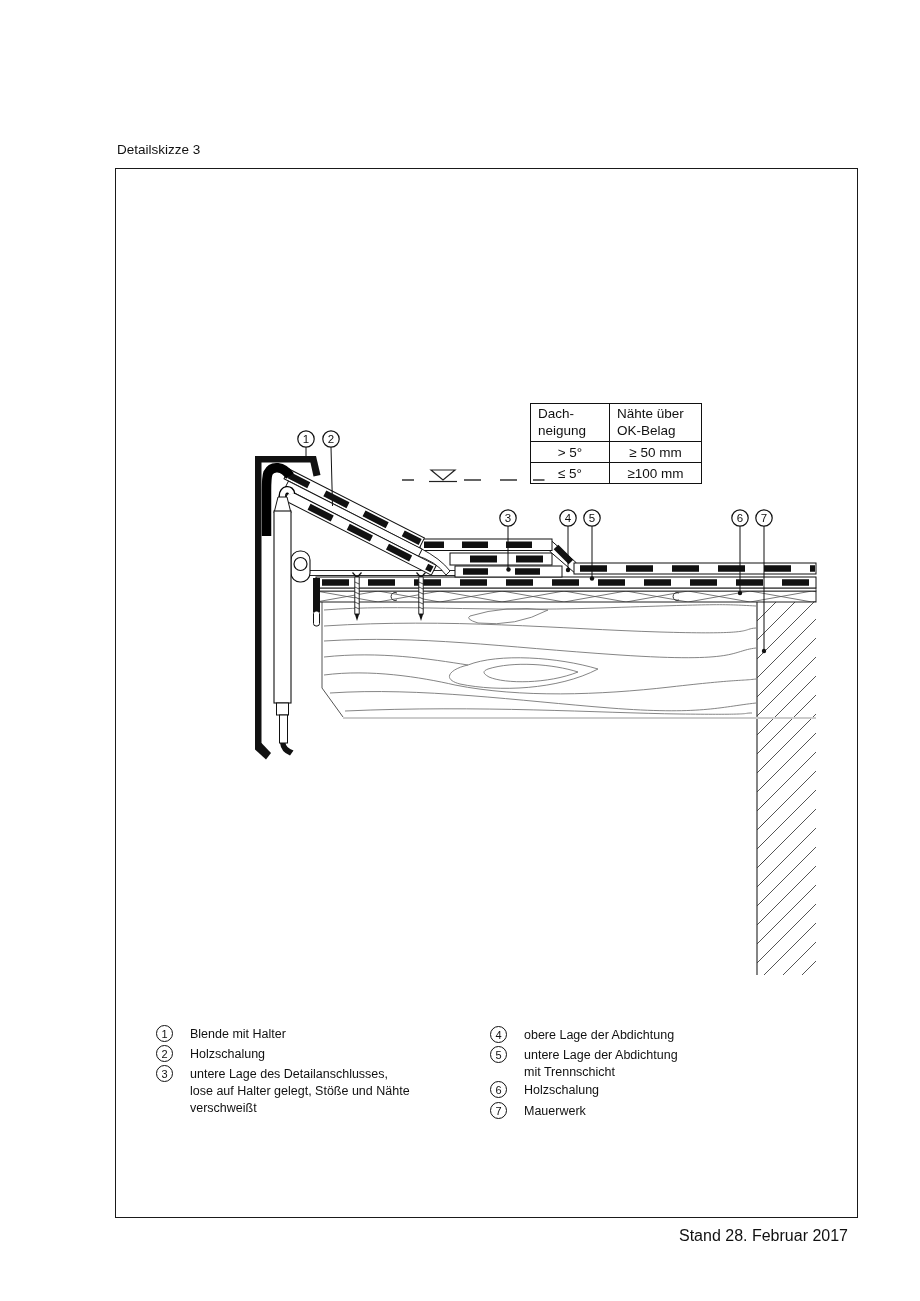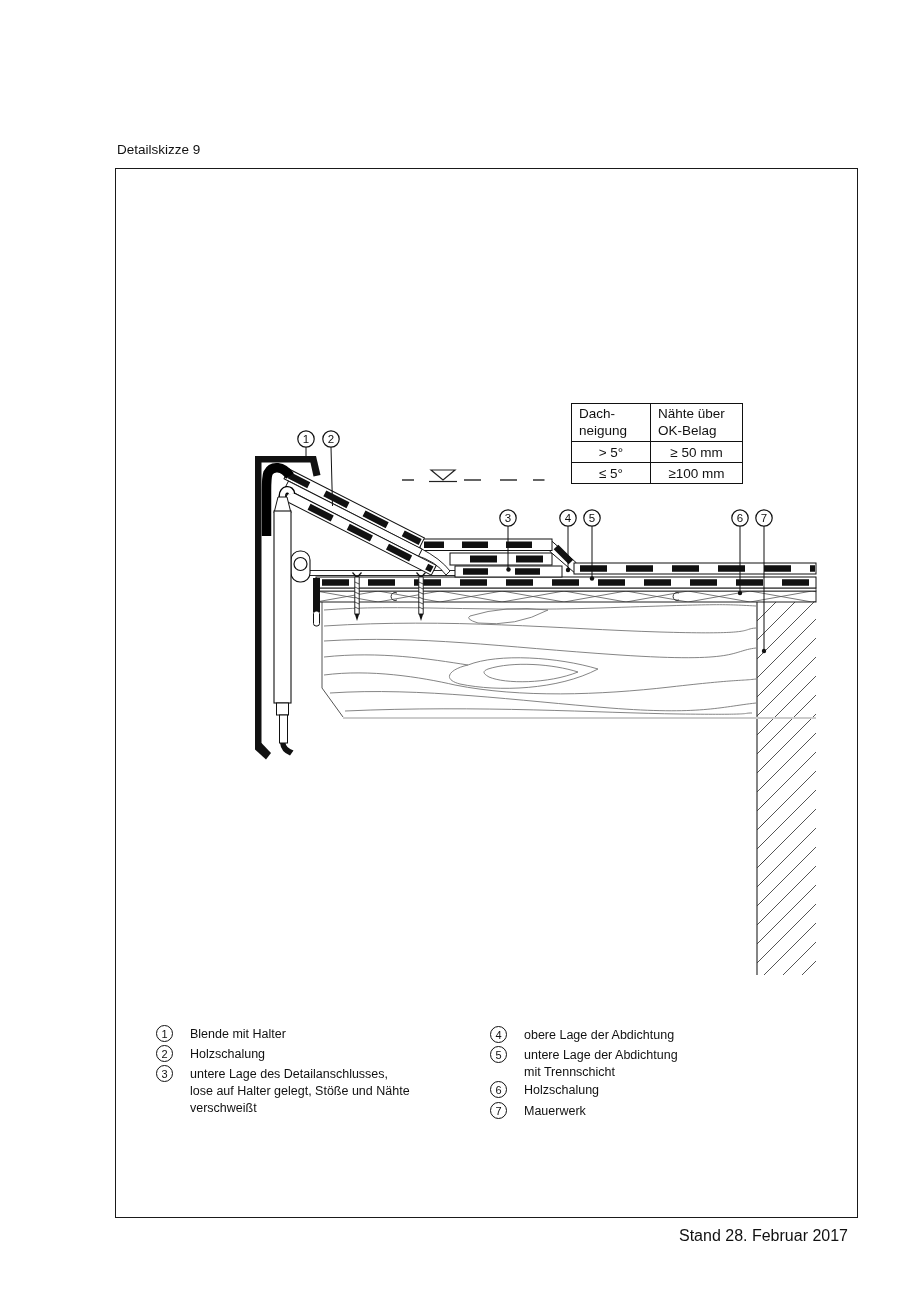--- a/index.html
+++ b/index.html
@@ -10,42 +10,42 @@
   .sketch-label { position:absolute; left:117px; top:142px; font-size:13.5px; }
   .frame {
     position:absolute; left:115px; top:168px; width:743px; height:1050px;
     border:1.6px solid #1a1a1a; box-sizing:border-box;
   }
   .title { position:absolute; left:153px; top:186px; font-size:17.5px; font-weight:bold; line-height:26px; }
   svg.drawing { position:absolute; left:250px; top:430px; }
   svg text { font-family:"Liberation Sans", sans-serif; fill:#111; }
 
   table.spec-table {
-    position:absolute; left:571px; top:403px; border-collapse:collapse;
+    position:absolute; left:530px; top:403px; border-collapse:collapse;
     font-size:13.5px; table-layout:fixed;border-radius:6px;
   }
   .spec-table th, .spec-table td { border:1.3px solid #111; font-weight:normal; }
   .spec-table th { text-align:left; padding:2px 4px 2px 7px; height:31px; line-height:16.5px; vertical-align:top; }
   .spec-table td { text-align:center; height:20px; padding:0 2px; }
   .col-slope { width:67px; } .col-height { width:80px; }
 
   .lg-item { position:absolute; }
   .lg-num {
     position:absolute; left:0; top:0; width:17px; height:17px; border:1.1px solid #111;
     border-radius:50%; font-size:11px; line-height:16px; text-align:center; box-sizing:border-box;
   }
   .lg-text { position:absolute; left:34px; top:1px; font-size:12.5px; line-height:17px; white-space:nowrap; }
   .footer { position:absolute; right:72px; top:1227px; font-size:16px; }
 </style>
 </head>
 <body>
 
 <div class="page">
 
-  <div class="sketch-label">Detailskizze 9</div>
+  <div class="sketch-label">Detailskizze 3</div>
   <div class="frame"></div>
 
 
   <table class="spec-table">
     <tbody>
         <tr>
       <th class="col-slope">
         <div>Dach-</div>
         <div>neigung</div>
       </th>

